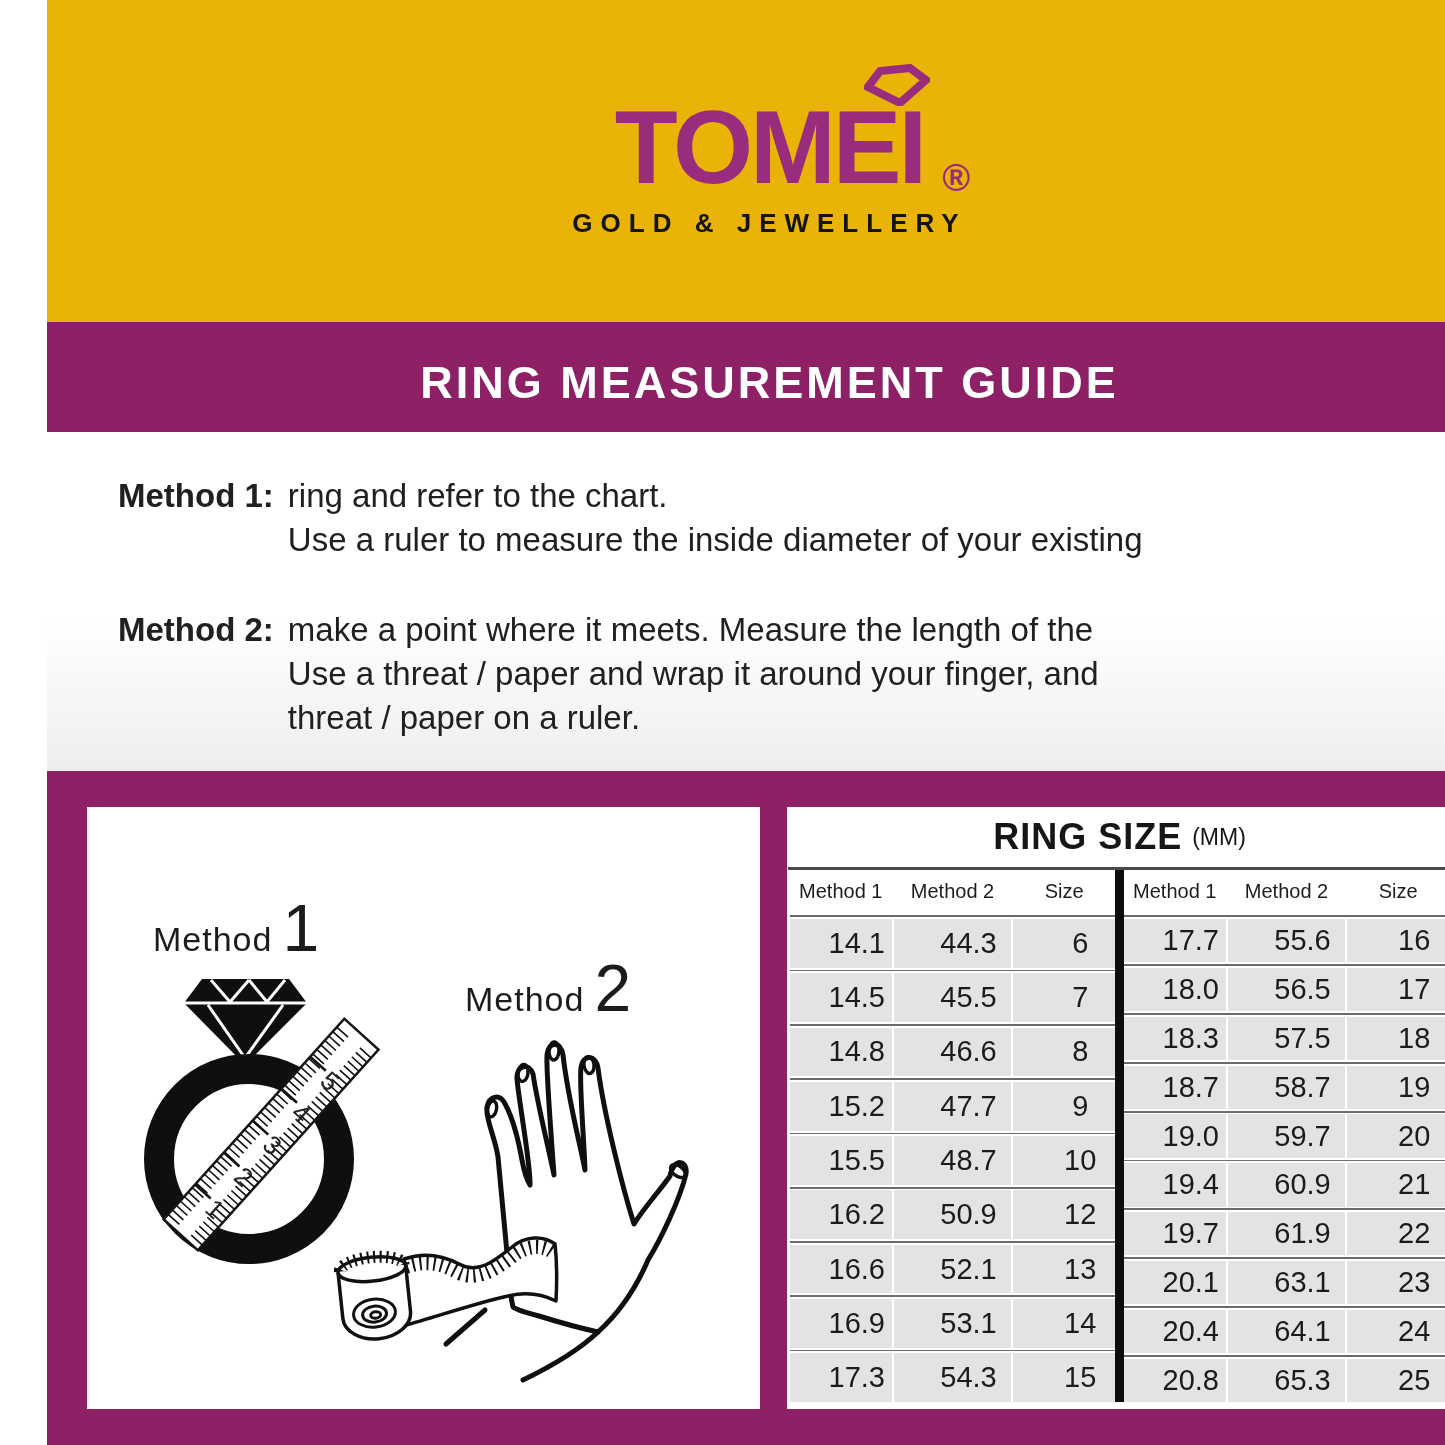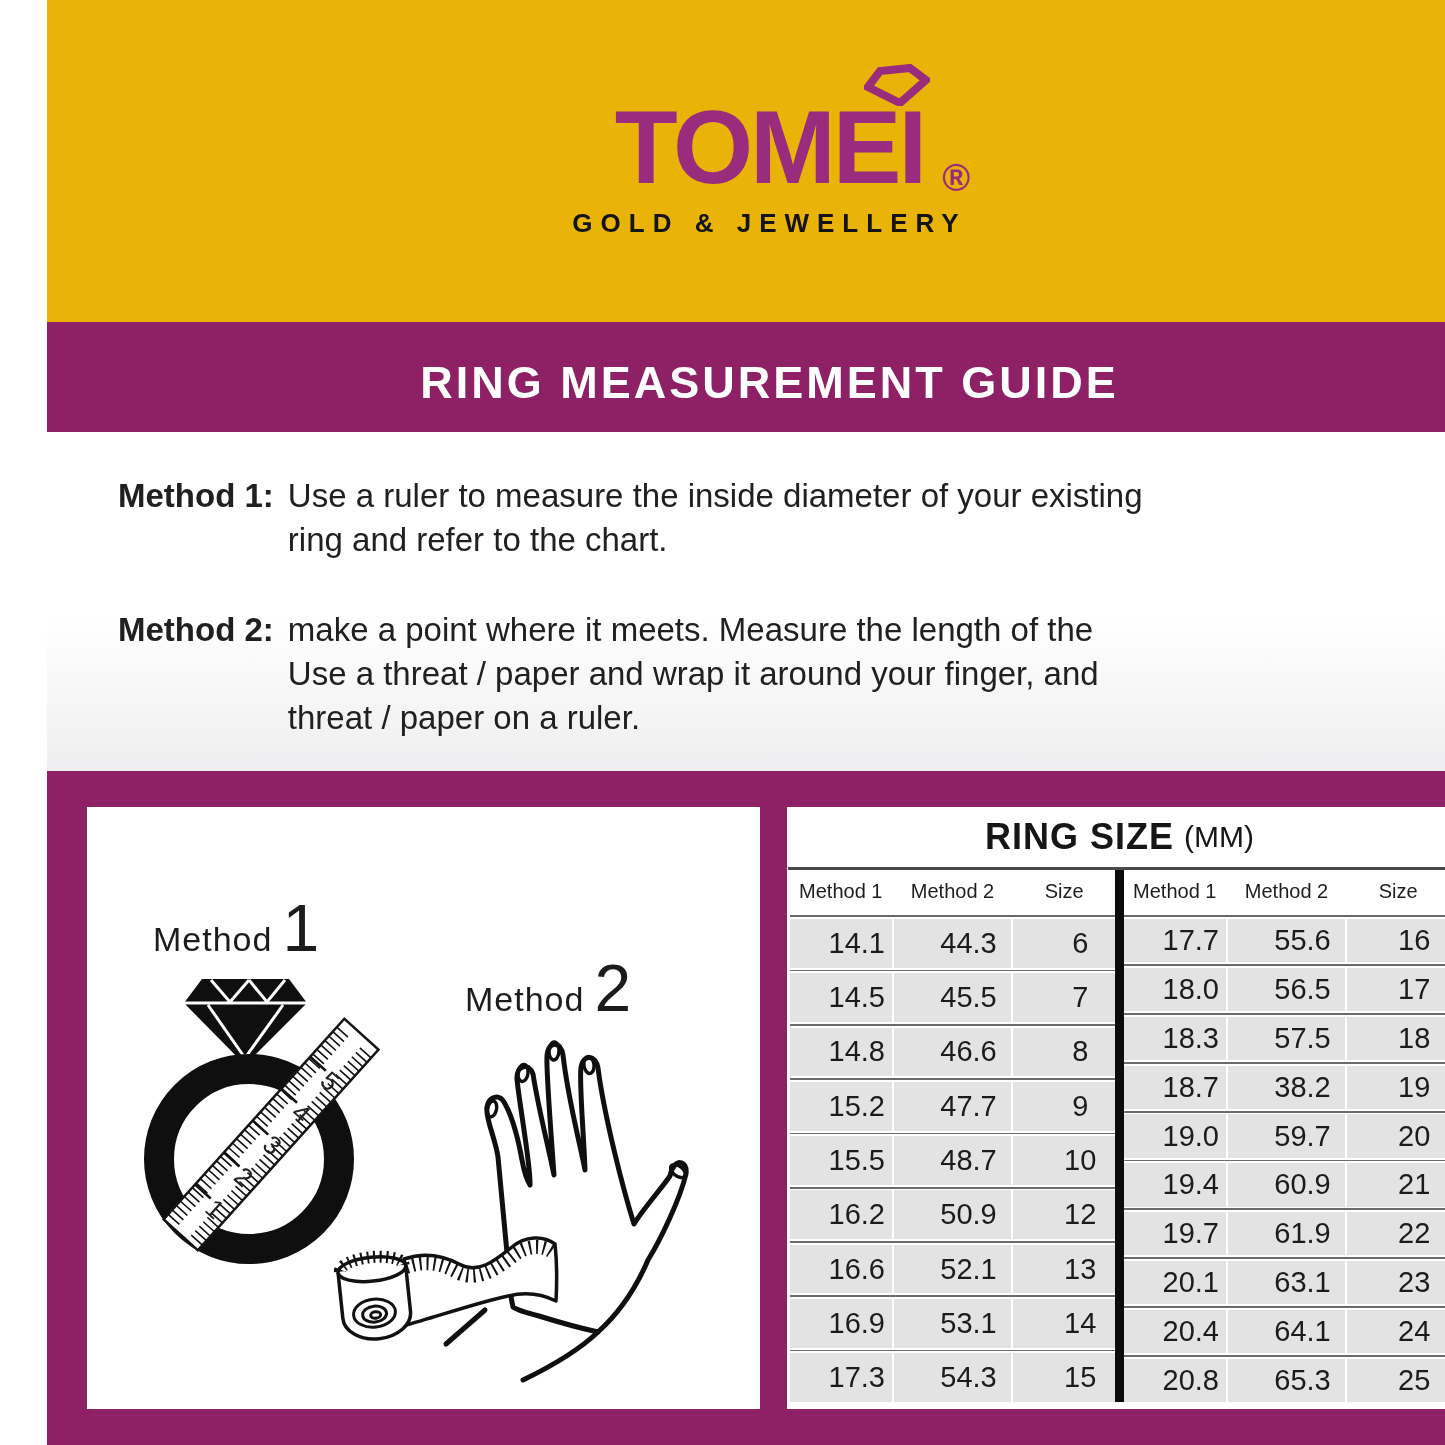--- a/index.html
+++ b/index.html
@@ -48,21 +48,21 @@
   
   .illus-label { position:absolute; display:flex; align-items:baseline; color:#1c1c1c; }
   .illus-label .word { font-size:34px; font-weight:400; letter-spacing:1px; }
   .illus-label .num  { font-size:66px; font-weight:400; margin-left:10px; line-height:0.9; }
   .label-m1 { left:66px; top:92px; }
   .label-m2 { left:378px; top:152px; }
   .illus-svg { position:absolute; inset:0; width:100%; height:100%; }
   
   .tbl-title { height:60px; display:flex; align-items:center; justify-content:center; gap:10px; }
   .tbl-title .big   { font-size:36px; font-weight:600; letter-spacing:1px; color:#161616; }
-  .tbl-title .small { font-size:30px; font-weight:500; color:#161616; }
+  .tbl-title .small { font-size:23px; font-weight:500; color:#161616; }
   .tbl-rule { height:2.5px; background:#4a4a4a; margin:0 1px; }
   .table-grid { flex:1; display:flex; padding:0 3px; }
   .half { flex:1; display:flex; flex-direction:column; min-width:0; }
   .hrow, .trow { display:grid; grid-template-columns:31fr 36fr 31fr; column-gap:2px; }
   .hrow { height:44px; background:#fff; }
   .hcell { display:flex; align-items:center; justify-content:center;
            font-size:20px; font-weight:500; color:#1d1d1d; }
   .rows { flex:1; display:flex; flex-direction:column; }
   .trow { flex:1; margin-top:5.5px; position:relative; }
   .trow::before { content:""; position:absolute; top:-3.6px; left:0; right:0; height:1.8px; background:#6b6b6b; }
@@ -88,22 +88,22 @@
   </header>
 
   <div class="banner">
     <h1>RING MEASUREMENT GUIDE</h1>
   </div>
 
   <section class="methods">
     <div class="method">
       <span class="mlabel">Method 1:</span>
       <div class="mtext">
+        <div>ring and refer to the chart.</div>
         <div>Use a ruler to measure the inside diameter of your existing</div>
-        <div>ring and refer to the chart.</div>
       </div>
     </div>
     <div class="method">
       <span class="mlabel">Method 2:</span>
       <div class="mtext">
         <div>make a point where it meets. Measure the length of the</div>
         <div>Use a threat / paper and wrap it around your finger, and</div>
         <div>threat / paper on a ruler.</div>
       </div>
     </div>
@@ -258,21 +258,21 @@
                 <div class="tcell">56.5</div>
                 <div class="tcell">17</div>
               </div>
               <div class="trow">
                 <div class="tcell">18.3</div>
                 <div class="tcell">57.5</div>
                 <div class="tcell">18</div>
               </div>
               <div class="trow">
                 <div class="tcell">18.7</div>
-                <div class="tcell">38.2</div>
+                <div class="tcell">58.7</div>
                 <div class="tcell">19</div>
               </div>
               <div class="trow">
                 <div class="tcell">19.0</div>
                 <div class="tcell">59.7</div>
                 <div class="tcell">20</div>
               </div>
               <div class="trow">
                 <div class="tcell">19.4</div>
                 <div class="tcell">60.9</div>

